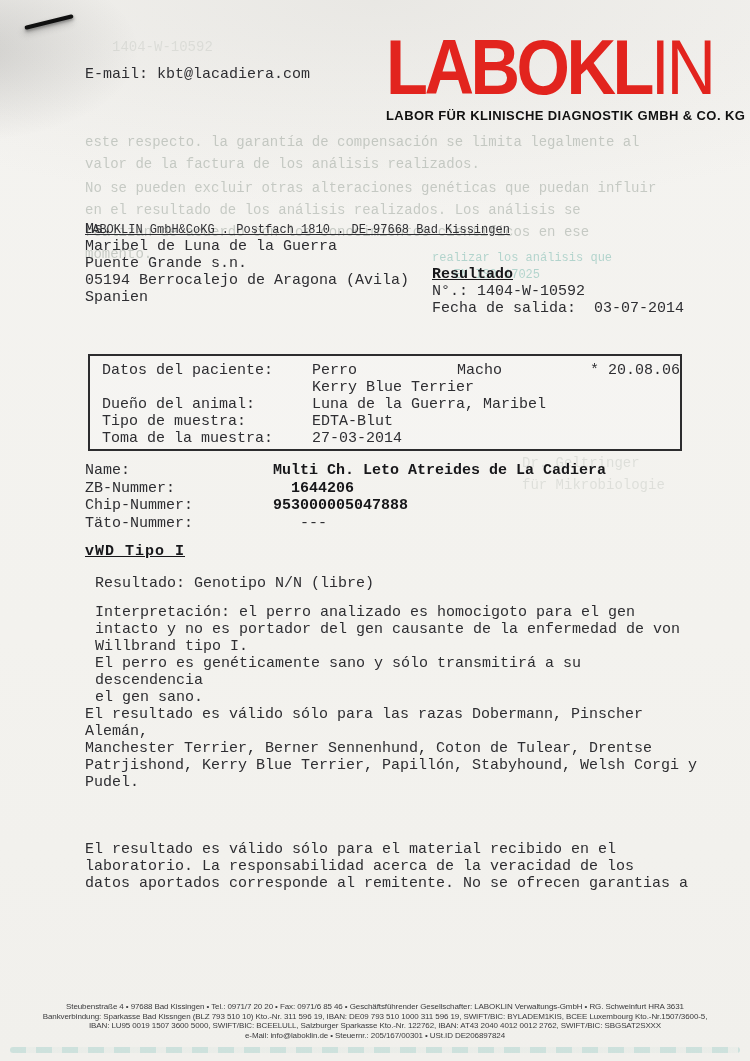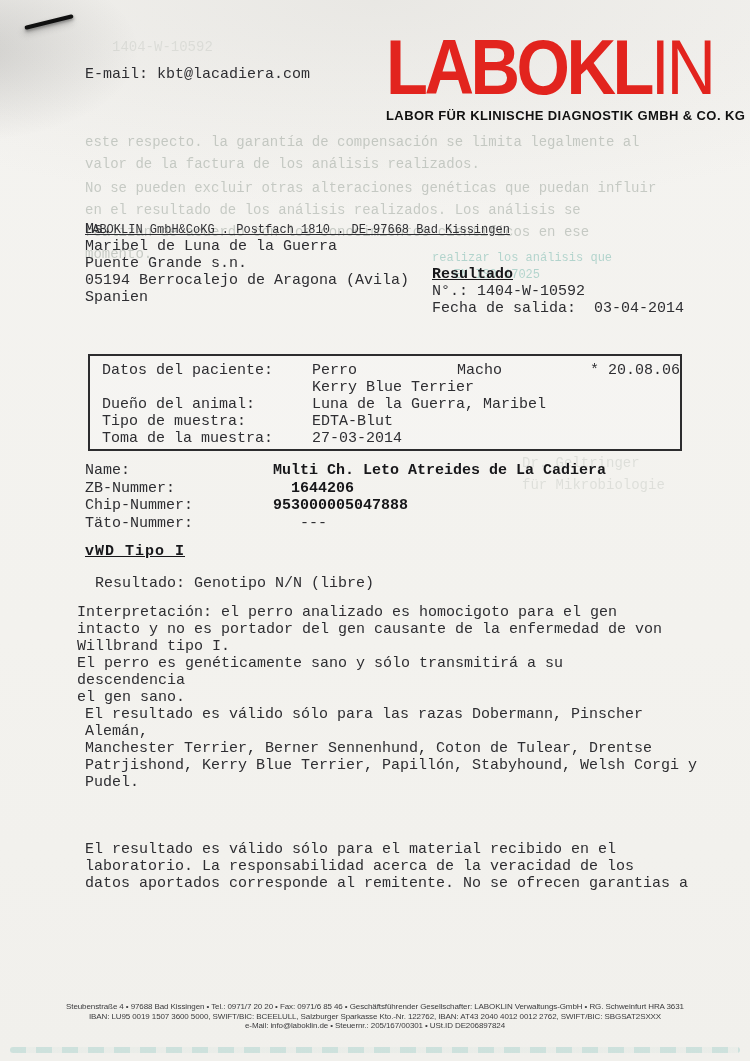--- a/index.html
+++ b/index.html
@@ -74,21 +74,21 @@
 
   <div class="abs mono body-text pre" style="left:85px; top:221px;">Ms.
 Maribel de Luna de la Guerra
 Puente Grande s.n.
 05194 Berrocalejo de Aragona (Avila)
 Spanien</div>
 
   <div class="abs" style="left:432px; top:266px;">
     <div class="mono body-text bold underline">Resultado</div>
     <div class="mono body-text">N°.: 1404-W-10592</div>
-    <div class="mono body-text pre">Fecha de salida:  03-04-2014</div>
+    <div class="mono body-text pre">Fecha de salida:  03-07-2014</div>
   </div>
 
   <div class="abs patient-box" style="left:88px; top:354px; width:590px; height:93px;">
     <div class="abs mono body-text" style="left:12px; top:6px;">Datos del paciente:</div>
     <div class="abs mono body-text" style="left:222px; top:6px;">Perro</div>
     <div class="abs mono body-text" style="left:367px; top:6px;font-family:Liberation Mono, monospace;">Macho</div>
     <div class="abs mono body-text" style="left:500px; top:6px;text-align:right;">* 20.08.06</div>
     <div class="abs mono body-text" style="left:222px; top:23px;">Kerry Blue Terrier</div>
     <div class="abs mono body-text" style="left:12px; top:40px;">Dueño del animal:</div>
     <div class="abs mono body-text" style="left:222px; top:40px;">Luna de la Guerra, Maribel</div>
@@ -107,36 +107,37 @@
   <div class="abs mono body-text bold" style="left:291px; top:480px;">1644206</div>
   <div class="abs mono body-text" style="left:85px; top:497px;">Chip-Nummer:</div>
   <div class="abs mono body-text bold" style="left:273px; top:497px;">953000005047888</div>
   <div class="abs mono body-text" style="left:85px; top:515px;">Täto-Nummer:</div>
   <div class="abs mono body-text" style="left:300px; top:515px;">---</div>
 
   <div class="abs mono body-text bold underline" style="left:85px; top:543px; letter-spacing:1px;">vWD Tipo I</div>
 
   <div class="abs mono body-text" style="left:95px; top:575px;">Resultado: Genotipo N/N (libre)</div>
 
-  <div class="abs mono body-text pre" style="left:77px; top:604px; width:600px;font-family:Liberation Mono, monospace;">Interpretación: el perro analizado es homocigoto para el gen
+  <div class="abs mono body-text pre" style="left:95px; top:604px; width:600px;font-family:Liberation Mono, monospace;">Interpretación: el perro analizado es homocigoto para el gen
 intacto y no es portador del gen causante de la enfermedad de von
 Willbrand tipo I.
 El perro es genéticamente sano y sólo transmitirá a su descendencia
 el gen sano.</div>
 
   <div class="abs mono body-text pre" style="left:85px; top:706px; width:620px;">El resultado es válido sólo para las razas Dobermann, Pinscher Alemán,
 Manchester Terrier, Berner Sennenhund, Coton de Tulear, Drentse
 Patrjishond, Kerry Blue Terrier, Papillón, Stabyhound, Welsh Corgi y
 Pudel.</div>
 
   <div class="abs mono body-text pre" style="left:85px; top:841px; width:620px;">El resultado es válido sólo para el material recibido en el
 laboratorio. La responsabilidad acerca de la veracidad de los
 datos aportados corresponde al remitente. No se ofrecen garantias a</div>
 
   <div class="abs" style="left:0px; top:1002px; width:750px;">
     <div class="sans footer-line">Steubenstraße 4 • 97688 Bad Kissingen • Tel.: 0971/7 20 20 • Fax: 0971/6 85 46 • Geschäftsführender Gesellschafter: LABOKLIN Verwaltungs-GmbH • RG. Schweinfurt HRA 3631</div>
+    <div class="sans footer-line">Bankverbindung: Sparkasse Bad Kissngen (BLZ 793 510 10) Kto.-Nr. 311 596 19, IBAN: DE09 793 510 1000 311 596 19, SWIFT/BIC: BYLADEM1KIS, BCEE Luxembourg Kto.-Nr.1507/3600-5,</div>
     <div class="sans footer-line">IBAN: LU95 0019 1507 3600 5000, SWIFT/BIC: BCEELULL, Salzburger Sparkasse Kto.-Nr. 122762, IBAN: AT43 2040 4012 0012 2762, SWIFT/BIC: SBGSAT2SXXX</div>
     <div class="sans footer-line">e-Mail: info@laboklin.de • Steuernr.: 205/167/00301 • USt.ID DE206897824</div>
   </div>
 
   <div class="abs scan-strip" style="top:1047px;"></div>
 
 </div>
 
 </body></html>

